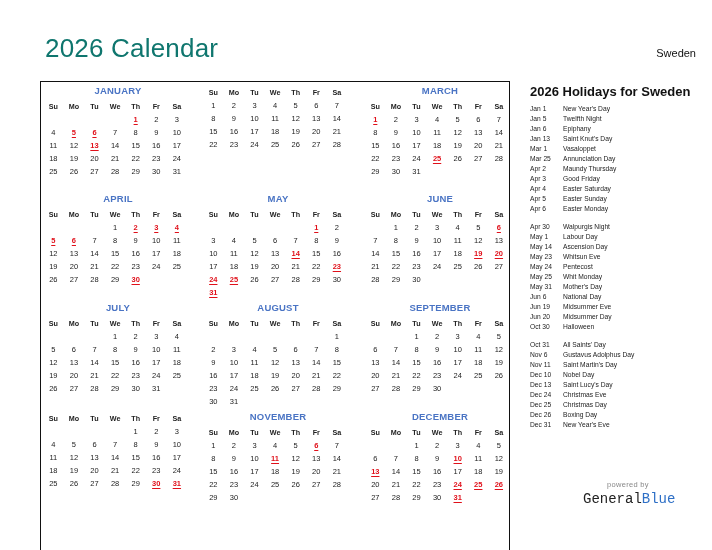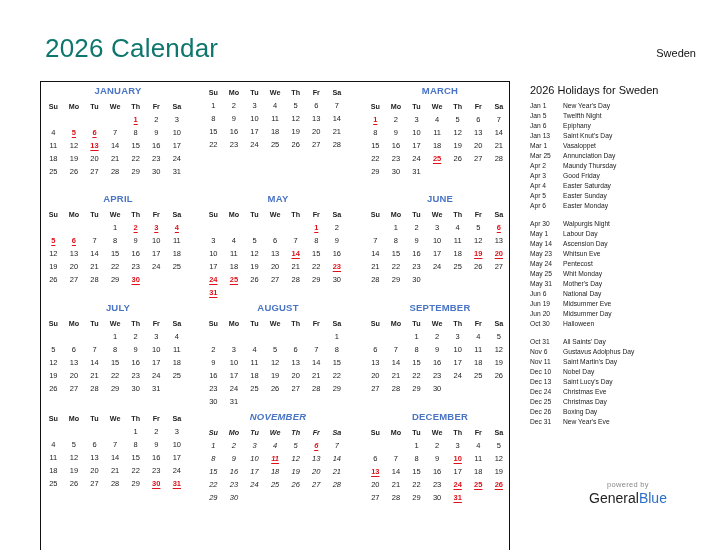--- a/index.html
+++ b/index.html
@@ -8,28 +8,28 @@
   .page-title { position: absolute; left: 45px; top: 33px; font-size: 26px; color: #0f766e; letter-spacing: 0.2px; }
   .country { position: absolute; right: 16px; top: 47px; font-size: 11px; color: #111; }
   .cal-box { position: absolute; left: 40px; top: 81px; width: 470px; height: 532px; border: 1.5px solid #111; }
   .month { position: absolute; width: 150px; }
   .month-name { text-align: center; font-size: 9.5px; font-weight: bold; color: #4a74c4; height: 14px; line-height: 14px; letter-spacing: 0.2px; }
   .grid { display: grid; grid-template-columns: repeat(7, 20.6px); margin-top: 2px; }
   .dow { font-size: 7.2px; font-weight: bold; text-align: center; color: #222; height: 13px; line-height: 13px; }
   .day { font-size: 7.5px; text-align: center; height: 13px; line-height: 13px; color: #222; }
   .day.holiday { color: #e0101a; font-weight: bold; text-decoration: underline; text-decoration-thickness: 1.2px; text-underline-offset: 1.5px; }
   .hol-panel { position: absolute; left: 530px; top: 84px; width: 175px; }
-  .hol-title { font-size: 11px; font-weight: normal; color: #111; margin-bottom: 5px; }
+  .hol-title { font-size: 13px; font-weight: bold; color: #111; margin-bottom: 5px; }
   .hol-row { display: flex; font-size: 6.7px; height: 10px; line-height: 10px; color: #222; }
   .hol-row .d { width: 33px; }
   .hol-gap { height: 8px; }
   .brand { position: absolute; left: 583px; top: 480px; text-align: center; width: 90px; }
   .brand .pw { font-size: 7.5px; color: #888; letter-spacing: 0.3px; }
   .brand .gb { font-size: 14px; color: #222; margin-top: 1px; }
-  .brand .gb span { color: #2d6fc6; }
+  .brand .gb span { color: #2d6fc6; font-family: Liberation Mono, monospace; }
 </style>
 </head>
 <body>
 
 <div class="page-title">2026 Calendar</div>
 <div class="country">Sweden</div>
 
 <div class="cal-box" id="calbox">
     <div class="month" style="left: 2px; top: 2px;">
       <div class="month-name">JANUARY</div>
@@ -474,21 +474,21 @@
         <div class="day">24</div>
         <div class="day">25</div>
         <div class="day">26</div>
         <div class="day">27</div>
         <div class="day">28</div>
         <div class="day">29</div>
         <div class="day holiday">30</div>
         <div class="day holiday">31</div>
       </div>
     </div>
-    <div class="month" style="left: 162px; top: 328px; font-style: italic;">
+    <div class="month" style="left: 162px; top: 328px;">
       <div class="month-name">NOVEMBER</div>
       <div class="grid">
         <div class="dow">Su</div>
         <div class="dow">Mo</div>
         <div class="dow">Tu</div>
         <div class="dow">We</div>
         <div class="dow">Th</div>
         <div class="dow">Fr</div>
         <div class="dow">Sa</div>
         <div class="day">1</div>

